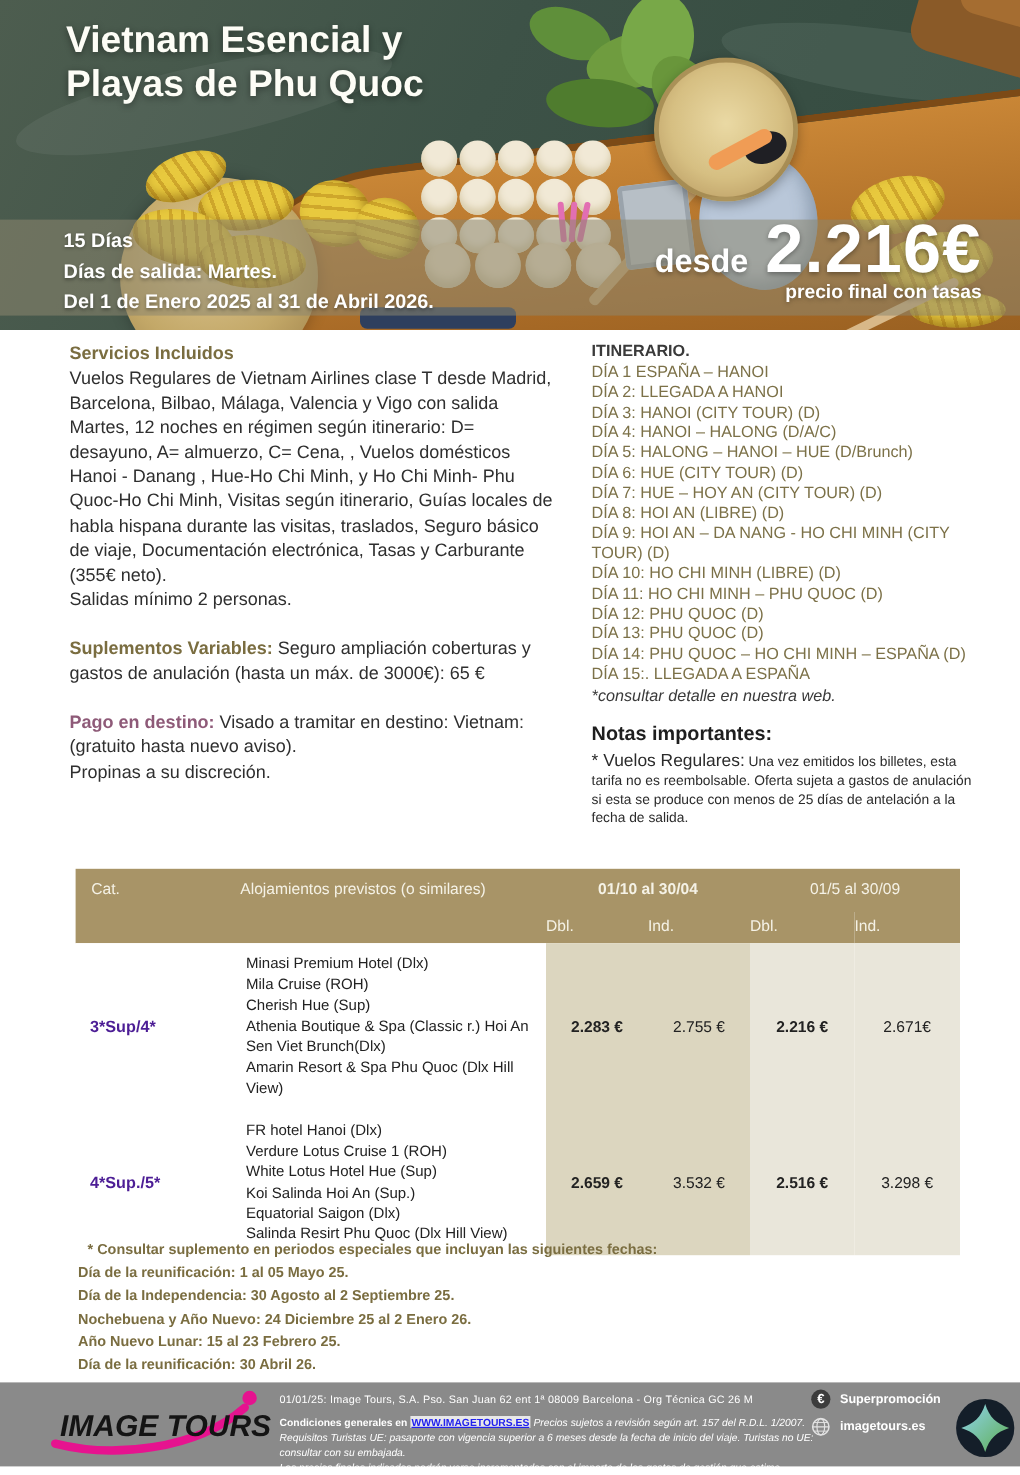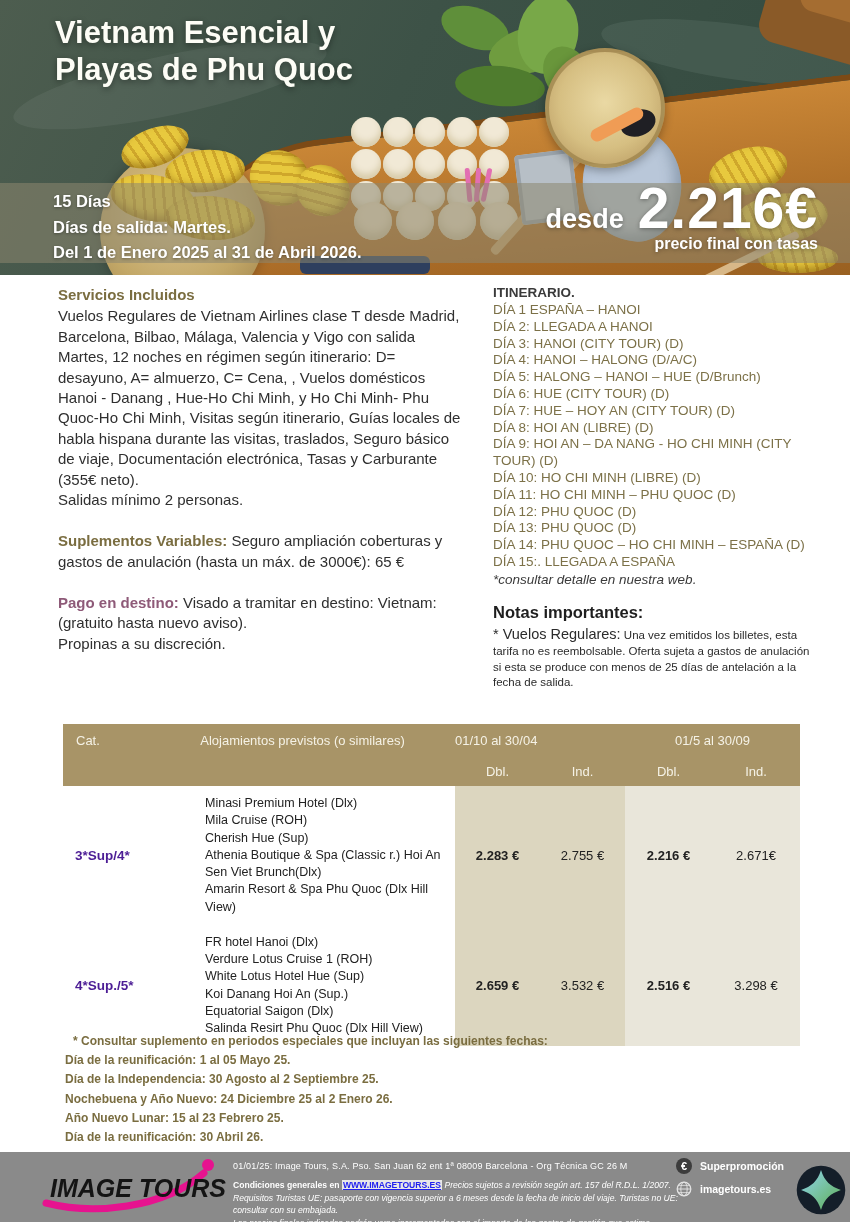--- a/index.html
+++ b/index.html
@@ -63,23 +63,23 @@
   .notas-body{font-size:11.5px;color:#2b2b2b;line-height:1.34;width:320px;}
   .notas-lbl{font-size:14.5px;color:#2b2b2b;}
 
   
   .ptable-title{position:absolute;left:66px;top:746px;font-size:14px;font-weight:bold;color:#111;}
   .ptable{position:absolute;left:63px;top:724px;width:737px;display:grid;
           grid-template-columns:87px 305px 85px 85px 87px 88px;grid-template-rows:36px 26px auto auto;}
   .hc{background:#a89467;color:#f5f2e6;font-size:13px;}
   .hc-cat{grid-column:1;grid-row:1/3;padding:9px 0 0 13px;}
   .hc-hotels{grid-column:2;grid-row:1/3;padding-top:9px;text-align:center;}
-  .hc-p1{grid-column:3/5;grid-row:1;text-align:left;padding-top:9px;}
+  .hc-p1{grid-column:3/5;grid-row:1;text-align:center;padding-top:9px;font-weight:bold;}
   .hc-p2{grid-column:5/7;grid-row:1;text-align:center;padding-top:9px;}
-  .hc-sub{text-align:center;padding-top:4px;grid-row:2;}
+  .hc-sub{text-align:left;padding-top:4px;grid-row:2;}
   .c3{grid-column:3;} .c4{grid-column:4;} .c5{grid-column:5;} .c6{grid-column:6;}
   .bd-cat{display:flex;align-items:center;padding-left:12px;font-size:13.5px;font-weight:bold;color:#4c1d95;background:#fff;}
   .bd-hotels{padding:9px 0 9px 55px;font-size:12.5px;color:#222;line-height:1.38;background:#fff;}
   .bd-price{display:flex;align-items:center;justify-content:center;font-size:13px;color:#222;}
   .bg1{background:#dcd6bf;} .bg2{background:#e9e6da;}
   .pbold{font-weight:bold;}
   .row3{grid-row:3;} .row4{grid-row:4;}
 
   
   .special{position:absolute;left:65px;top:1032px;color:#7a6d40;font-size:12px;font-weight:bold;line-height:1.6;}
@@ -255,21 +255,21 @@
     <div class="bd-price bg1 pbold row3 c3">2.283 €</div>
     <div class="bd-price bg1 row3 c4">2.755 €</div>
     <div class="bd-price bg2 pbold row3 c5">2.216 €</div>
     <div class="bd-price bg2 row3 c6">2.671€</div>
 
     <div class="bd-cat row4" style="grid-column:1;">4*Sup./5*</div>
     <div class="bd-hotels row4" style="grid-column:2;">
       <div>FR hotel Hanoi (Dlx)</div>
       <div>Verdure Lotus Cruise 1 (ROH)</div>
       <div>White Lotus Hotel Hue (Sup)</div>
-      <div>Koi Danang Hoi An (Sup.)</div>
+      <div>Koi Salinda Hoi An (Sup.)</div>
       <div>Equatorial Saigon (Dlx)</div>
       <div>Salinda Resirt Phu Quoc (Dlx Hill View)</div>
     </div>
     <div class="bd-price bg1 pbold row4 c3">2.659 €</div>
     <div class="bd-price bg1 row4 c4">3.532 €</div>
     <div class="bd-price bg2 pbold row4 c5">2.516 €</div>
     <div class="bd-price bg2 row4 c6">3.298 €</div>
   </div>
 
   <div class="special">

